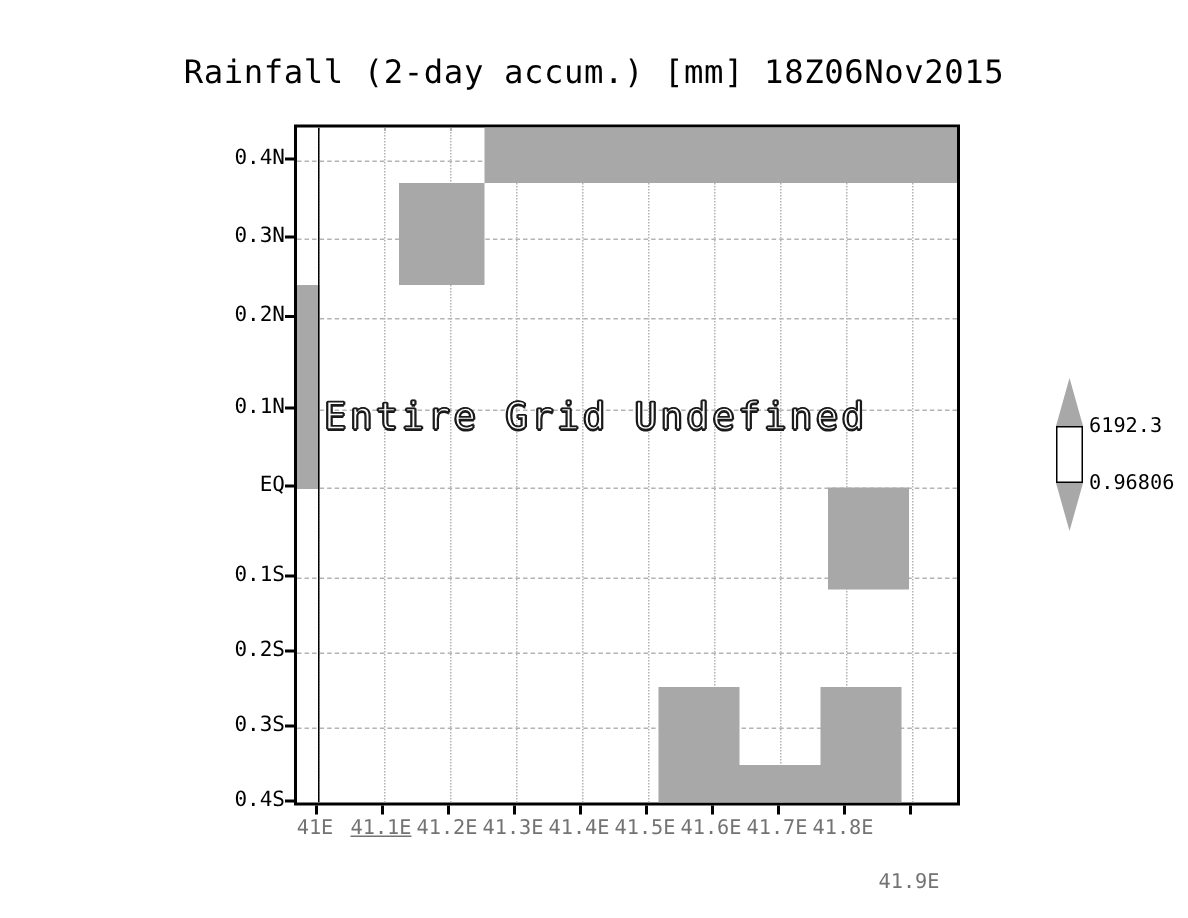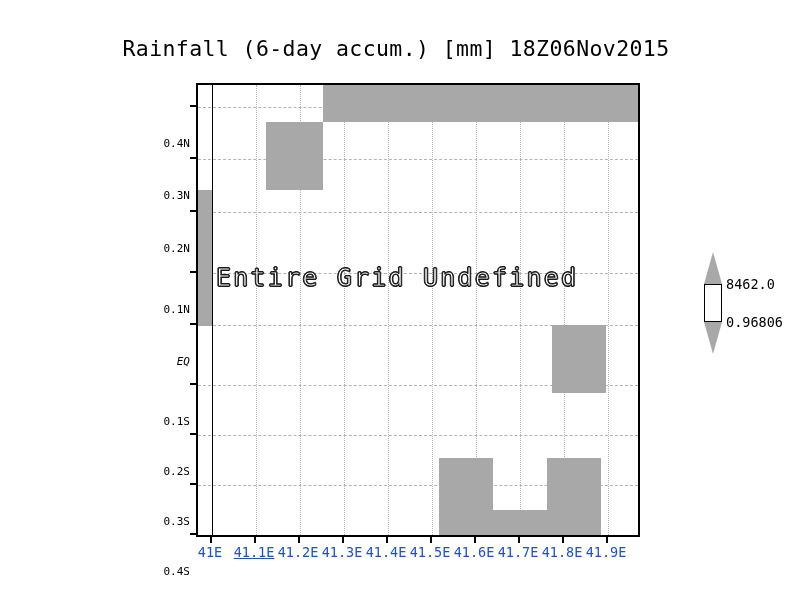--- a/index.html
+++ b/index.html
@@ -96,42 +96,41 @@
       0 -1px #1a1a1a, 0 1px #1a1a1a;
     white-space: pre;
   }
 
   
   .ylabel {
     position: absolute;
     right: 0;
     width: 62px;
     text-align: right;
-    font-size: 11px;
+    font-size: 14px;
     color: #000000;
     transform: translateY(-50%);
     white-space: pre;
-    margin-top: 38px;
   }
   #y-axis-labels {
     position: absolute;
     left: 124px;
     top: 83px;
     width: 66px;
     height: 454px;
   }
 
   .xlabel {
     position: absolute;
     top: 0;
     width: 70px;
     margin-left: -35px;
     text-align: center;
     font-size: 13.5px;
-    color: #1d4ed8;
+    color: #737373;
     white-space: pre;
   }
   #x-axis-labels {
     position: absolute;
     left: 196px;
     top: 544px;
     width: 444px;
     height: 24px;
   }
 
@@ -199,21 +198,21 @@
     left: 26px;
     font-size: 13.5px;
     color: #000000;
     transform: translateY(-50%);
     white-space: pre;
   }
 </style>
 </head>
 <body>
 
-<div id="plot-title">Rainfall (6-day accum.) [mm] 18Z06Nov2015</div>
+<div id="plot-title">Rainfall (2-day accum.) [mm] 18Z06Nov2015</div>
 
 <div id="plot-area">
   <div id="plot-inner">
 
     <div class="vgrid" style="left:14px;"></div>
     <div class="vgrid" style="left:58px;"></div>
     <div class="vgrid" style="left:102px;"></div>
     <div class="vgrid" style="left:146px;"></div>
     <div class="vgrid" style="left:190px;"></div>
     <div class="vgrid" style="left:234px;"></div>
@@ -273,39 +272,39 @@
   <div class="xtick" style="left:410px;"></div>
 </div>
 
 <div id="grid-undefined">Entire Grid Undefined</div>
 
 <div id="y-axis-labels">
   <div class="ylabel" style="top:22px;">0.4N</div>
   <div class="ylabel" style="top:74px;">0.3N</div>
   <div class="ylabel" style="top:127px;">0.2N</div>
   <div class="ylabel" style="top:188px;">0.1N</div>
-  <div class="ylabel" style="top:240px;font-style:italic;">EQ</div>
+  <div class="ylabel" style="top:240px;">EQ</div>
   <div class="ylabel" style="top:300px;">0.1S</div>
   <div class="ylabel" style="top:350px;">0.2S</div>
   <div class="ylabel" style="top:400px;">0.3S</div>
   <div class="ylabel" style="top:450px;">0.4S</div>
 </div>
 
 <div id="x-axis-labels">
   <div class="xlabel" style="left:14px;">41E</div>
   <div class="xlabel" style="left:58px;text-decoration:underline;">41.1E</div>
   <div class="xlabel" style="left:102px;">41.2E</div>
   <div class="xlabel" style="left:146px;text-align:center;">41.3E</div>
   <div class="xlabel" style="left:190px;">41.4E</div>
   <div class="xlabel" style="left:234px;">41.5E</div>
   <div class="xlabel" style="left:278px;text-align:center;">41.6E</div>
   <div class="xlabel" style="left:322px;">41.7E</div>
   <div class="xlabel" style="left:366px;">41.8E</div>
-  <div class="xlabel" style="left:410px;">41.9E</div>
+  <div class="xlabel" style="left:410px;margin-top:36px;">41.9E</div>
 </div>
 
 <div id="colorbar">
   <div id="cbar-tri-top"></div>
   <div id="cbar-mid"></div>
   <div id="cbar-tri-bottom"></div>
-  <div class="cbar-label" style="top:32px;">8462.0</div>
+  <div class="cbar-label" style="top:32px;">6192.3</div>
   <div class="cbar-label" style="top:70px;">0.96806</div>
 </div>
 
 </body></html>

